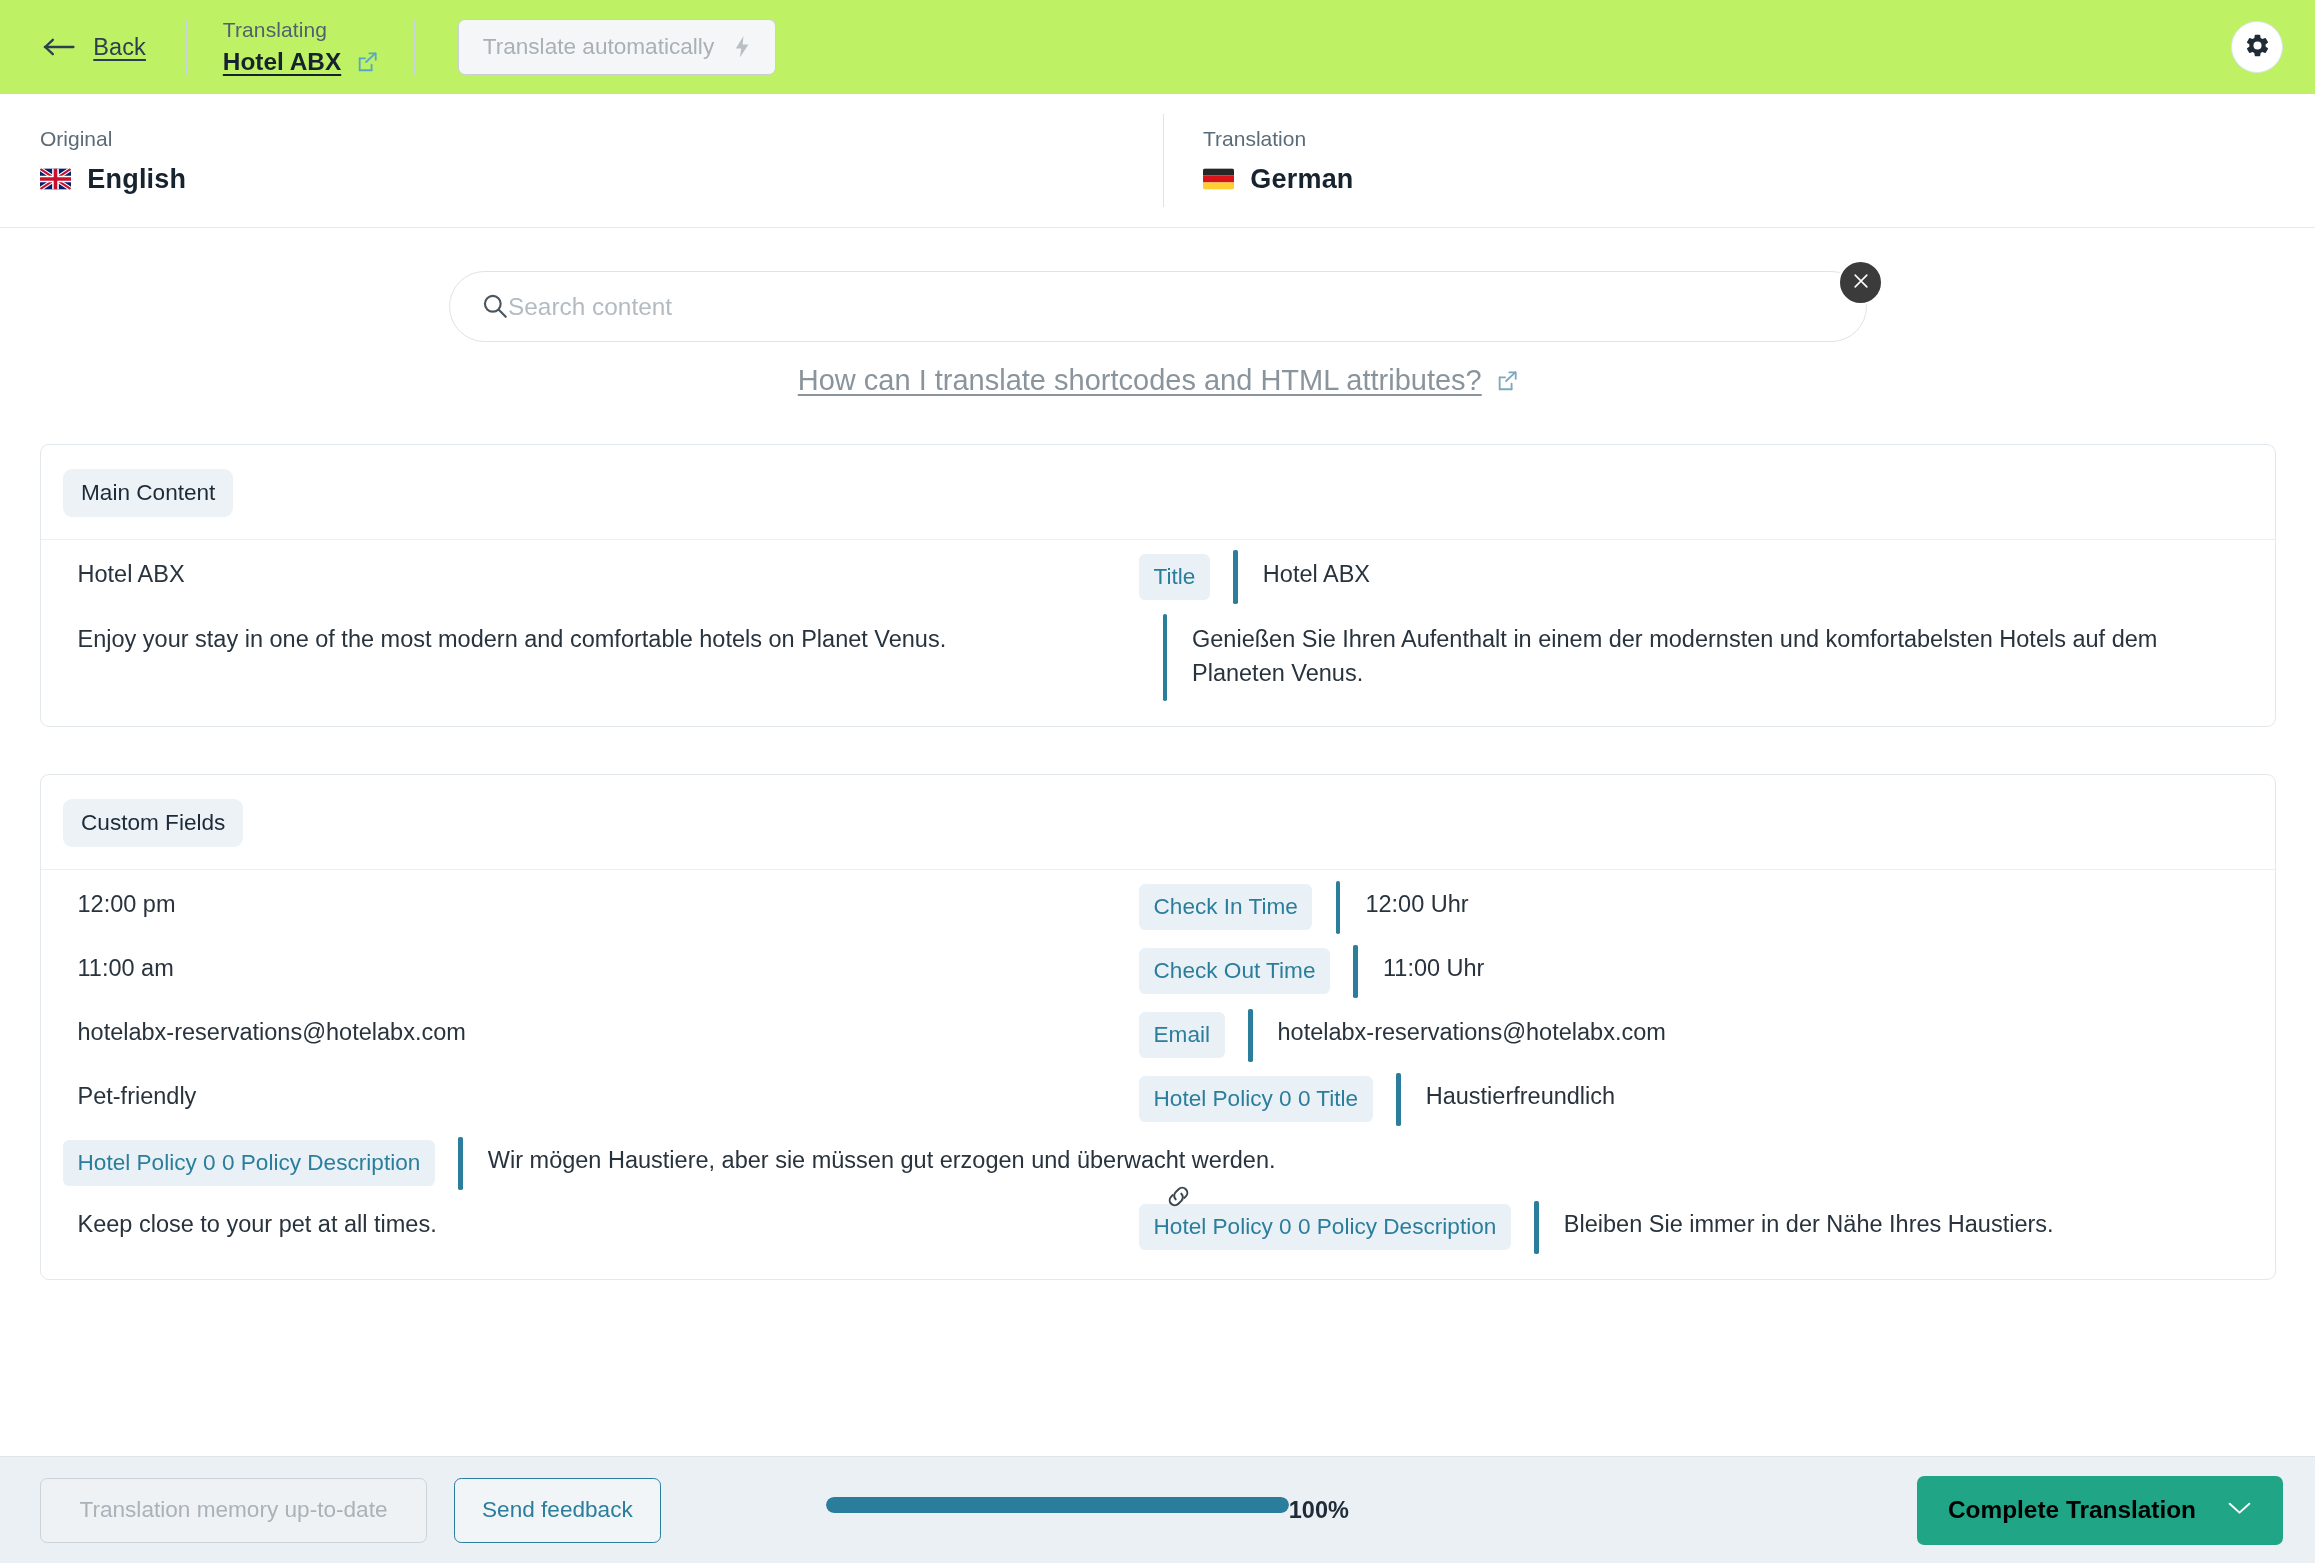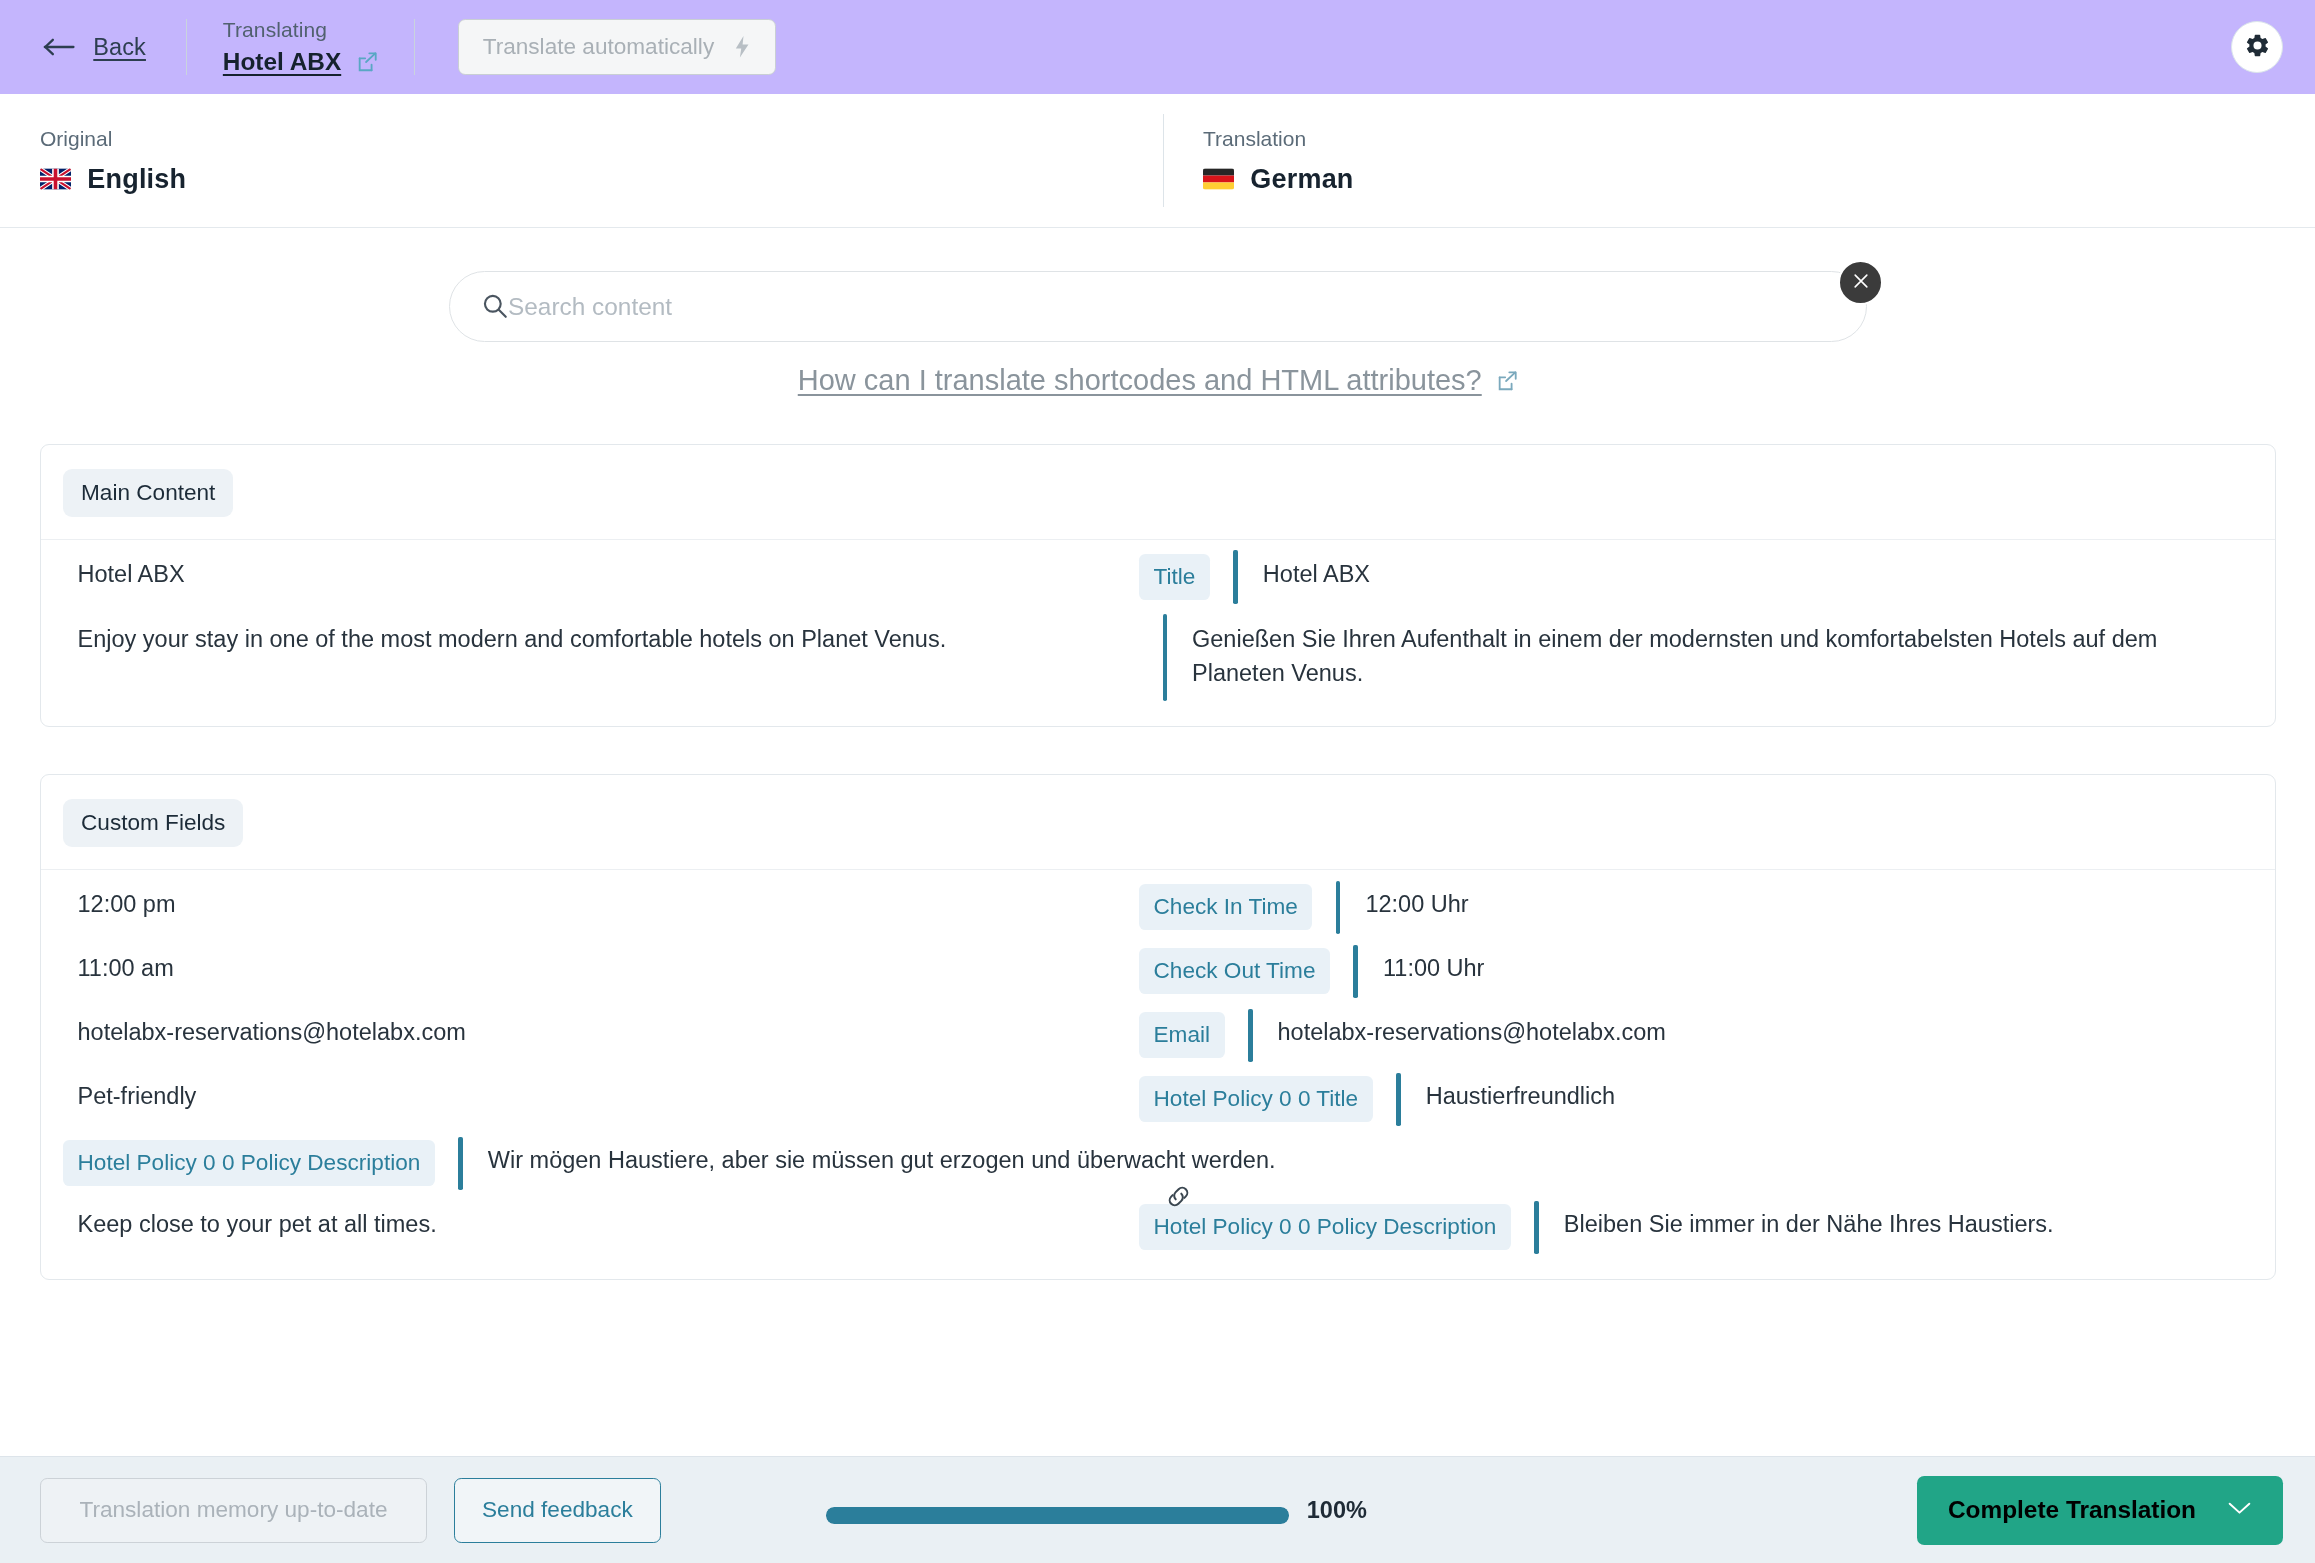--- a/index.html
+++ b/index.html
@@ -7,21 +7,21 @@
     width: 2316px; height: 1563px;
     font-family: "Liberation Sans", sans-serif;
     background: #ffffff;
     overflow: hidden;
   }
   .app { position: relative; width: 2316px; height: 1563px; display: flex; flex-direction: column; }
 
   
   .topbar {
     height: 94px; flex: 0 0 94px;
-    background: #c4b5fd;
+    background: #bef264;
     display: flex; align-items: center;
     padding: 0 33px 0 43px;
     position: relative;
   }
   .back-group { display: flex; align-items: center; gap: 16.3px; padding-right: 40px; }
   .back-arrow { width: 34px; height: 20px; position: relative; }
   .back-arrow svg { display: block; }
   .back-link {
     font-size: 23.5px; color: #2d3e50; text-decoration: underline;
     text-underline-offset: 3.6px; cursor: pointer; letter-spacing: 0.1px;
@@ -157,21 +157,21 @@
   .tm-btn {
     height: 65px; min-width: 387px; border: 0.9px solid #ccd2d7; border-radius: 7.2px;
     background: #eef2f5; display: flex; align-items: center; justify-content: center;
     font-size: 22.6px; color: #aab2b9; padding: 0 22px;
   }
   .feedback-btn {
     height: 65px; border: 0.9px solid #2b7e9b; border-radius: 7.2px; background: #f1f5f8;
     display: flex; align-items: center; justify-content: center;
     font-size: 22.6px; color: #2b7e9b; padding: 0 27px; cursor: pointer;
   }
-  .progress-wrap { display: flex; align-items: flex-end; gap: 18px; margin-left: 138px; }
+  .progress-wrap { display: flex; align-items: flex-start; margin-left: 138px; }
   .progress-track {
     width: 463px; height: 16.3px; border-radius: 8.1px; background: #d6dfe6; overflow: hidden;
   }
   .progress-fill { height: 100%; background: #2b7e9b; border-radius: 8.1px; }
   .progress-pct { font-size: 23.5px; color: #1f2b36; font-weight: 700; }
   .complete-btn {
     margin-left: auto;
     height: 69px; background: #21a587; border-radius: 7.2px;
     display: flex; align-items: center; gap: 31px; padding: 0 31px;
     cursor: pointer;

